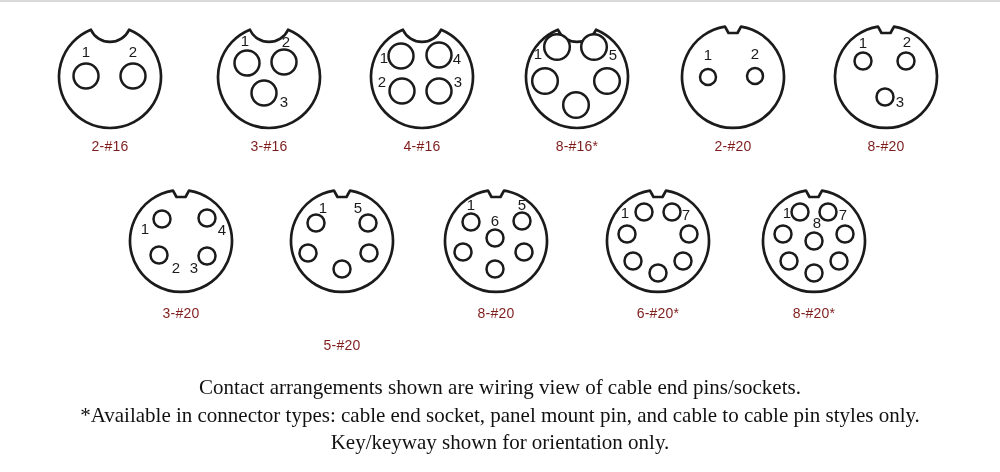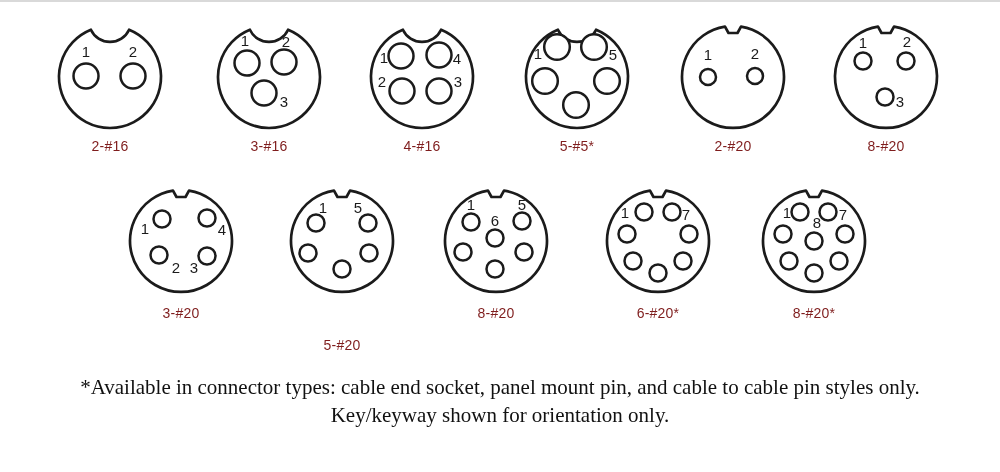--- a/index.html
+++ b/index.html
@@ -67,21 +67,21 @@
           <path d="M -19.1 -47.3 A 51 51 0 1 0 19.1 -47.3 A 21 21 0 0 1 -19.1 -47.3 Z" fill="#ffffff" stroke="#1b1b1b" stroke-width="2.7" stroke-linejoin="round"></path>
           <circle cx="-20" cy="-30" r="12.8" fill="#ffffff" stroke="#1b1b1b" stroke-width="2.5"></circle>
           <circle cx="-32" cy="4" r="12.8" fill="#ffffff" stroke="#1b1b1b" stroke-width="2.5"></circle>
           <circle cx="-1" cy="28" r="12.8" fill="#ffffff" stroke="#1b1b1b" stroke-width="2.5"></circle>
           <circle cx="30" cy="4" r="12.8" fill="#ffffff" stroke="#1b1b1b" stroke-width="2.5"></circle>
           <circle cx="17" cy="-30" r="12.8" fill="#ffffff" stroke="#1b1b1b" stroke-width="2.5"></circle>
           <text x="-39" y="-18" text-anchor="middle" font-size="15" font-family="&quot;Liberation Sans&quot;, sans-serif" fill="#1b1b1b">1</text>
           <text x="36" y="-17" text-anchor="middle" font-size="15" font-family="&quot;Liberation Sans&quot;, sans-serif" fill="#1b1b1b">5</text>
         </svg>
       </div>
-      <div class="conn-label" style="left: 517px; top: 138px;">5-#5*</div>
+      <div class="conn-label" style="left: 517px; top: 138px;">8-#16*</div>
       <div class="conn" style="left: 668px; top: 12px;">
         <svg width="130" height="130" viewBox="-65 -65 130 130">
           <path d="M -8 -50.4 A 51 51 0 1 0 8 -50.4 L 4.5 -44 L -4.5 -44 Z" fill="#ffffff" stroke="#1b1b1b" stroke-width="2.7" stroke-linejoin="round"></path>
           <circle cx="-25" cy="0" r="8" fill="#ffffff" stroke="#1b1b1b" stroke-width="2.5"></circle>
           <circle cx="22" cy="-1" r="8" fill="#ffffff" stroke="#1b1b1b" stroke-width="2.5"></circle>
           <text x="-25" y="-17" text-anchor="middle" font-size="15" font-family="&quot;Liberation Sans&quot;, sans-serif" fill="#1b1b1b">1</text>
           <text x="22" y="-18" text-anchor="middle" font-size="15" font-family="&quot;Liberation Sans&quot;, sans-serif" fill="#1b1b1b">2</text>
         </svg>
       </div>
       <div class="conn-label" style="left: 673px; top: 138px;">2-#20</div>
@@ -166,16 +166,17 @@
           <circle cx="14" cy="-29" r="8.5" fill="#ffffff" stroke="#1b1b1b" stroke-width="2.5"></circle>
           <circle cx="0" cy="0" r="8.5" fill="#ffffff" stroke="#1b1b1b" stroke-width="2.5"></circle>
           <text x="-27" y="-23" text-anchor="middle" font-size="15" font-family="&quot;Liberation Sans&quot;, sans-serif" fill="#1b1b1b">1</text>
           <text x="29" y="-21" text-anchor="middle" font-size="15" font-family="&quot;Liberation Sans&quot;, sans-serif" fill="#1b1b1b">7</text>
           <text x="3" y="-13" text-anchor="middle" font-size="15" font-family="&quot;Liberation Sans&quot;, sans-serif" fill="#1b1b1b">8</text>
         </svg>
       </div>
       <div class="conn-label" style="left: 754px; top: 305px;">8-#20*</div>
     </div>
   <div id="caption">
+    <div>Contact arrangements shown are wiring view of cable end pins/sockets.</div>
     <div>*Available in connector types: cable end socket, panel mount pin, and cable to cable pin styles only.</div>
     <div>Key/keyway shown for orientation only.</div>
   </div>
 </div>
 
 </body></html>

